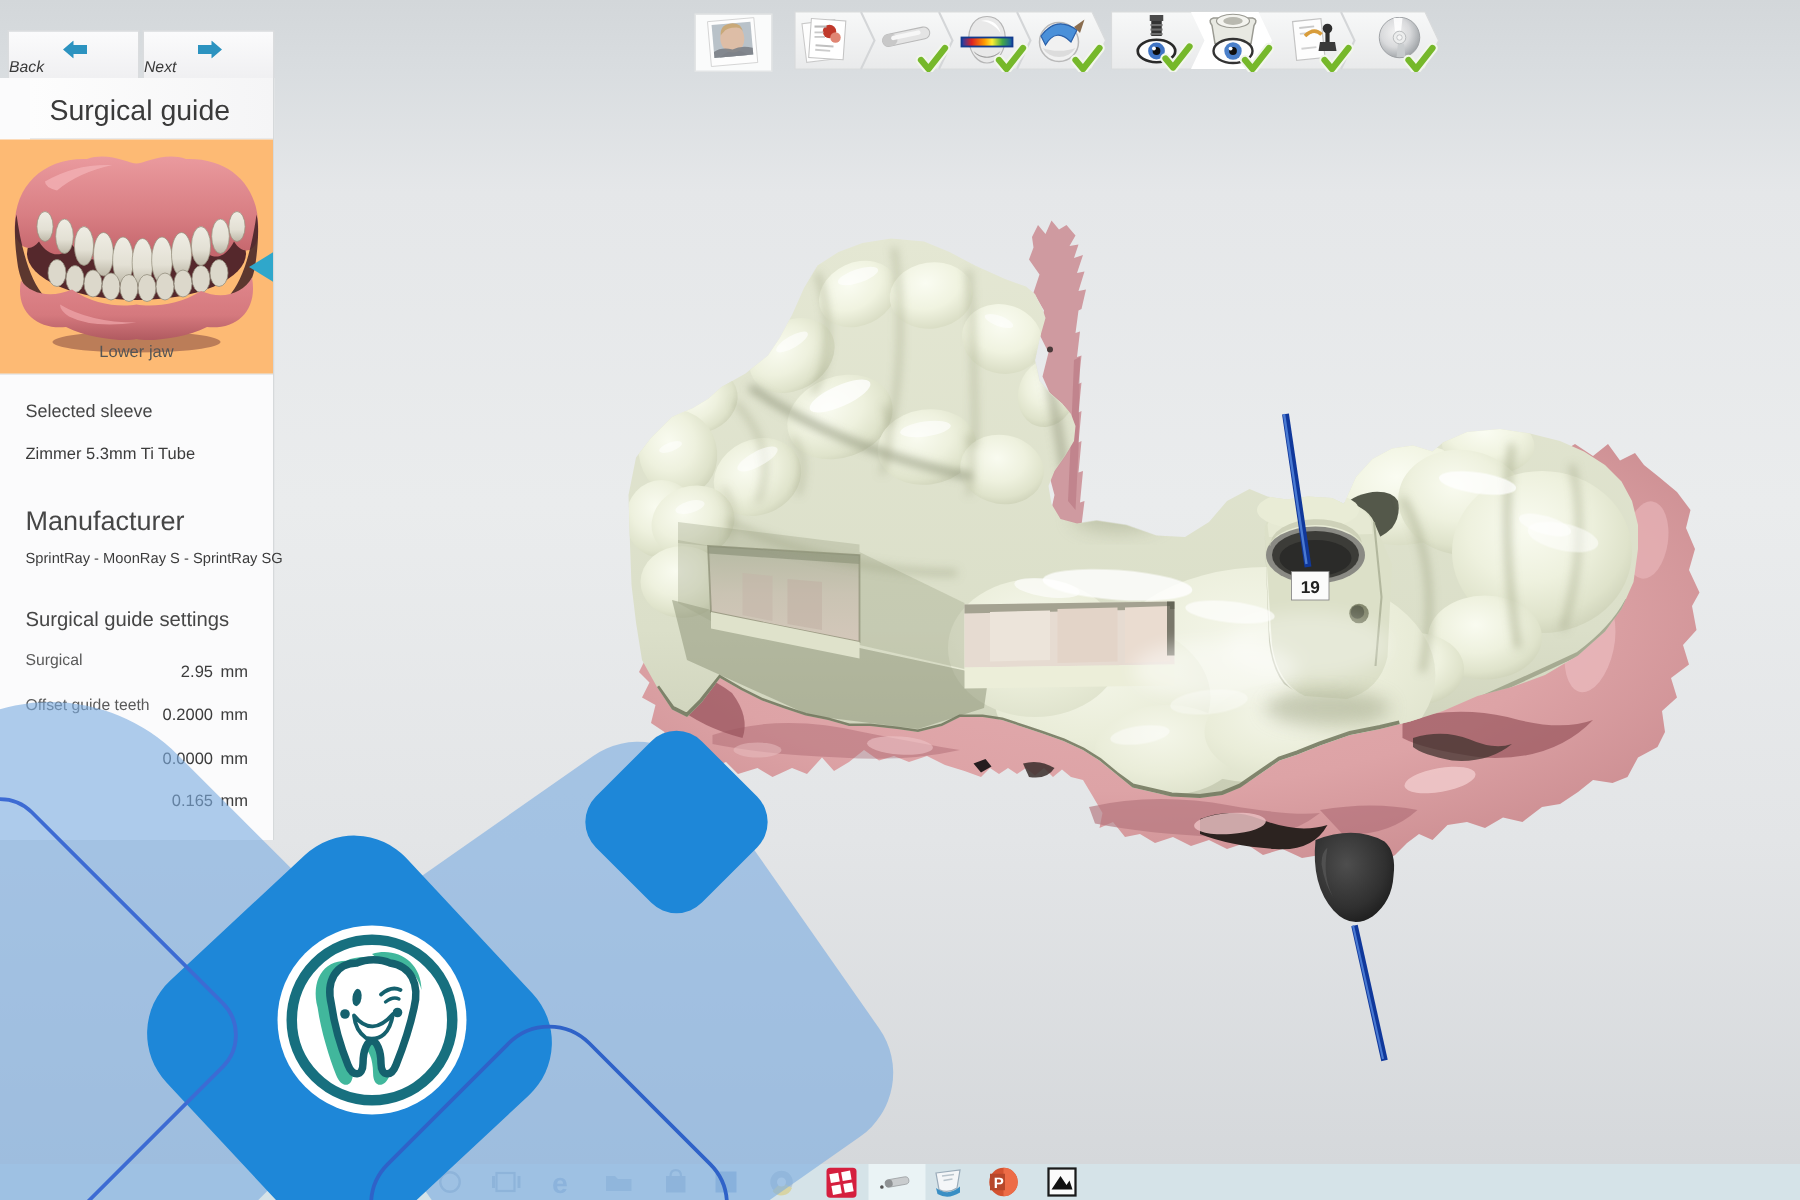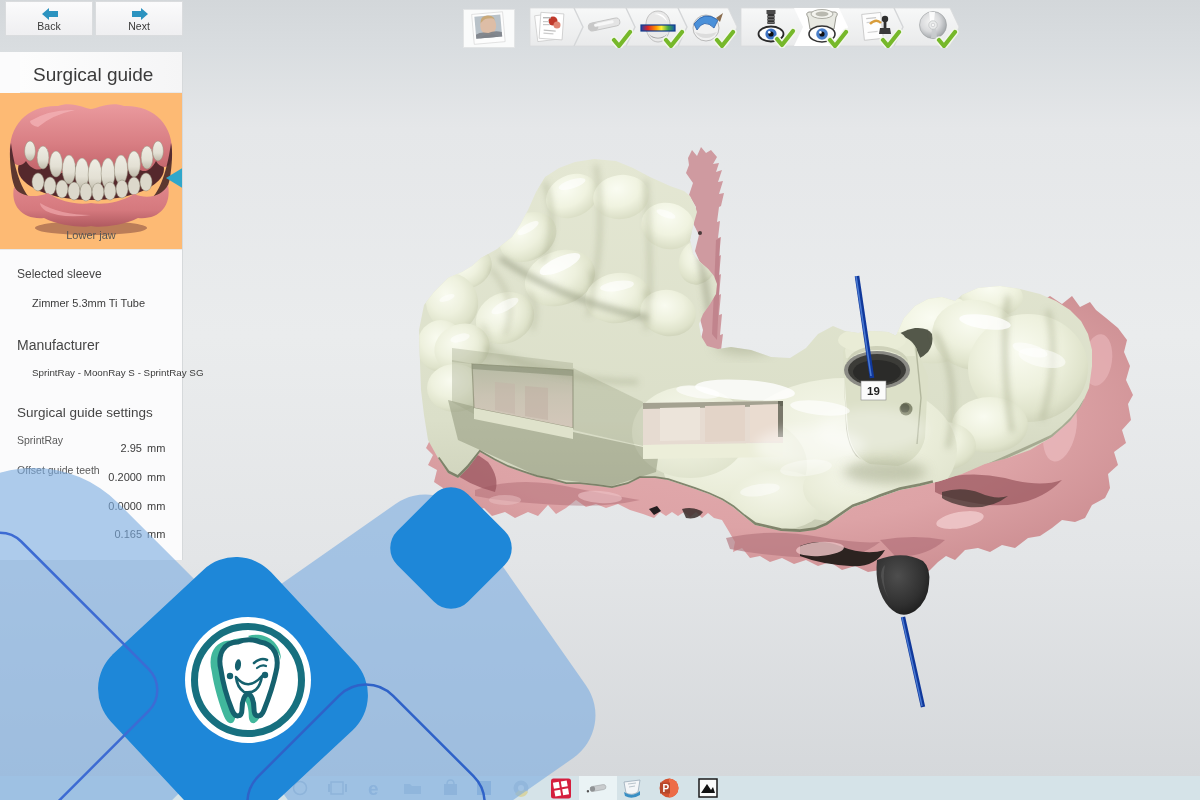--- a/index.html
+++ b/index.html
@@ -4,30 +4,30 @@
 <style>
   html,body{margin:0;padding:0;width:1200px;height:800px;overflow:hidden;
     font-family:"Liberation Sans",sans-serif;}
   #stage{position:absolute;inset:0;width:1200px;height:800px;
     background:linear-gradient(180deg,#d3d7da 0%,#d9dde0 6%,#e5e7e9 16%,#eaeced 42%,#e3e5e7 70%,#d5d8db 97%);}
   svg{display:block}
   .abs{position:absolute}
   
   #photobox{left:464px;top:10px;width:50px;height:37px;background:#fafbfb;box-shadow:0 0 0 1px #e3e5e6;}
   
-  #btnrow .btn{position:absolute;top:1px;height:35px;background:linear-gradient(180deg,#fbfbfc,#efeff1);border:1px solid #dadcde;box-sizing:border-box;text-align:center;}
+  #btnrow .btn{position:absolute;top:20px;height:35px;background:linear-gradient(180deg,#fbfbfc,#efeff1);border:1px solid #dadcde;box-sizing:border-box;font-style:italic;}
   #btnrow .btn span{display:block;margin-top:18px;font-size:10.5px;color:#3a3a3a;}
   #panel{left:0;top:52px;width:183px;height:508px;background:#fbfbfc;border-right:1px solid #d6d9db;box-sizing:border-box;}
   .sect{position:relative;border-bottom:1px solid #e8e9ea;}
   #title{height:40px;background:linear-gradient(90deg,#fdfdfd,#f5f5f6);margin-left:20px;}
   #title div{padding:12px 0 0 13px;font-size:19px;color:#3a3a3a;letter-spacing:0px;}
   #thumb{height:156px;background:#fdba74;}
   #thumb .cap{position:absolute;left:0;right:0;top:176px;text-align:center;font-size:11px;color:#555;}
   .h1{font-size:12px;color:#464646;padding:0 0 0 17px;}
-  .val{font-size:11px;color:#3c3c3c;padding-left:32px;}
+  .val{font-size:11px;color:#3c3c3c;padding-left:17px;}
   .lab{font-size:10.5px;color:#5a5a5a;}
   .num{right:41px;font-size:11px;color:#3c3c3c;text-align:right;width:60px;left:82px;}
   .mm{left:147px;font-size:11px;color:#3c3c3c;}
   
   #taskbar{left:0;top:776px;width:1200px;height:24px;background:#d5e3e8;}
   #tb-active{left:579px;top:776px;width:38px;height:24px;background:#eaf3f5;}
 </style>
 </head>
 <body>
 <div id="stage">
@@ -458,24 +458,24 @@
         <ellipse cx="146" cy="89" rx="6" ry="9" fill="#dcd8cb" stroke="#8f8a79" stroke-width="0.5"></ellipse>
 
         <path fill="url(#gGumL)" d="M14,94 C10,114 24,127 44,125 C60,133 84,135 91,133 C98,135 122,133 138,125 C158,127 172,114 168,92 C162,103 148,107 134,101 C120,110 102,112 91,110 C80,112 62,110 48,100 C34,106 20,103 14,94 Z"></path>
         <path fill="#eda4a8" opacity="0.75" d="M40,110 Q60,122 91,122 Q62,126 46,118 Q40,114 40,110 Z"></path>
         <path d="M184,74 L184,96 L166,85 Z" fill="#2fa7cb"></path>
       </svg>
       <div class="cap" style="top:136px">Lower jaw</div>
     </div>
     <div class="abs h1" style="left:0;top:215px;width:183px">Selected sleeve</div>
     <div class="abs val" style="left:0;top:245px;width:183px">Zimmer 5.3mm Ti Tube</div>
-    <div class="abs h1" style="left:0;top:285px;width:183px;font-size:14px">Manufacturer</div>
+    <div class="abs h1" style="left:0;top:285px;width:183px;font-size:18px">Manufacturer</div>
     <div class="abs val" style="left:0;top:315px;width:190px;font-size:9.8px">SprintRay - MoonRay S - SprintRay SG</div>
     <div class="abs h1" style="left:0;top:353px;width:183px;font-size:13.5px">Surgical guide settings</div>
-    <div class="abs lab" style="left:17px;top:382px">SprintRay</div>
+    <div class="abs lab" style="left:17px;top:382px">Surgical</div>
     <div class="abs num" style="top:390px">2.95</div>
       <div class="abs mm" style="top:390px">mm</div>
     <div class="abs lab" style="left:17px;top:412px">Offset guide teeth</div>
     <div class="abs num" style="top:419px">0.2000</div>
       <div class="abs mm" style="top:419px">mm</div>
     <div class="abs num" style="top:448px">0.0000</div>
       <div class="abs mm" style="top:448px">mm</div>
     <div class="abs num" style="top:476px">0.165</div>
       <div class="abs mm" style="top:476px">mm</div>
   </div>

